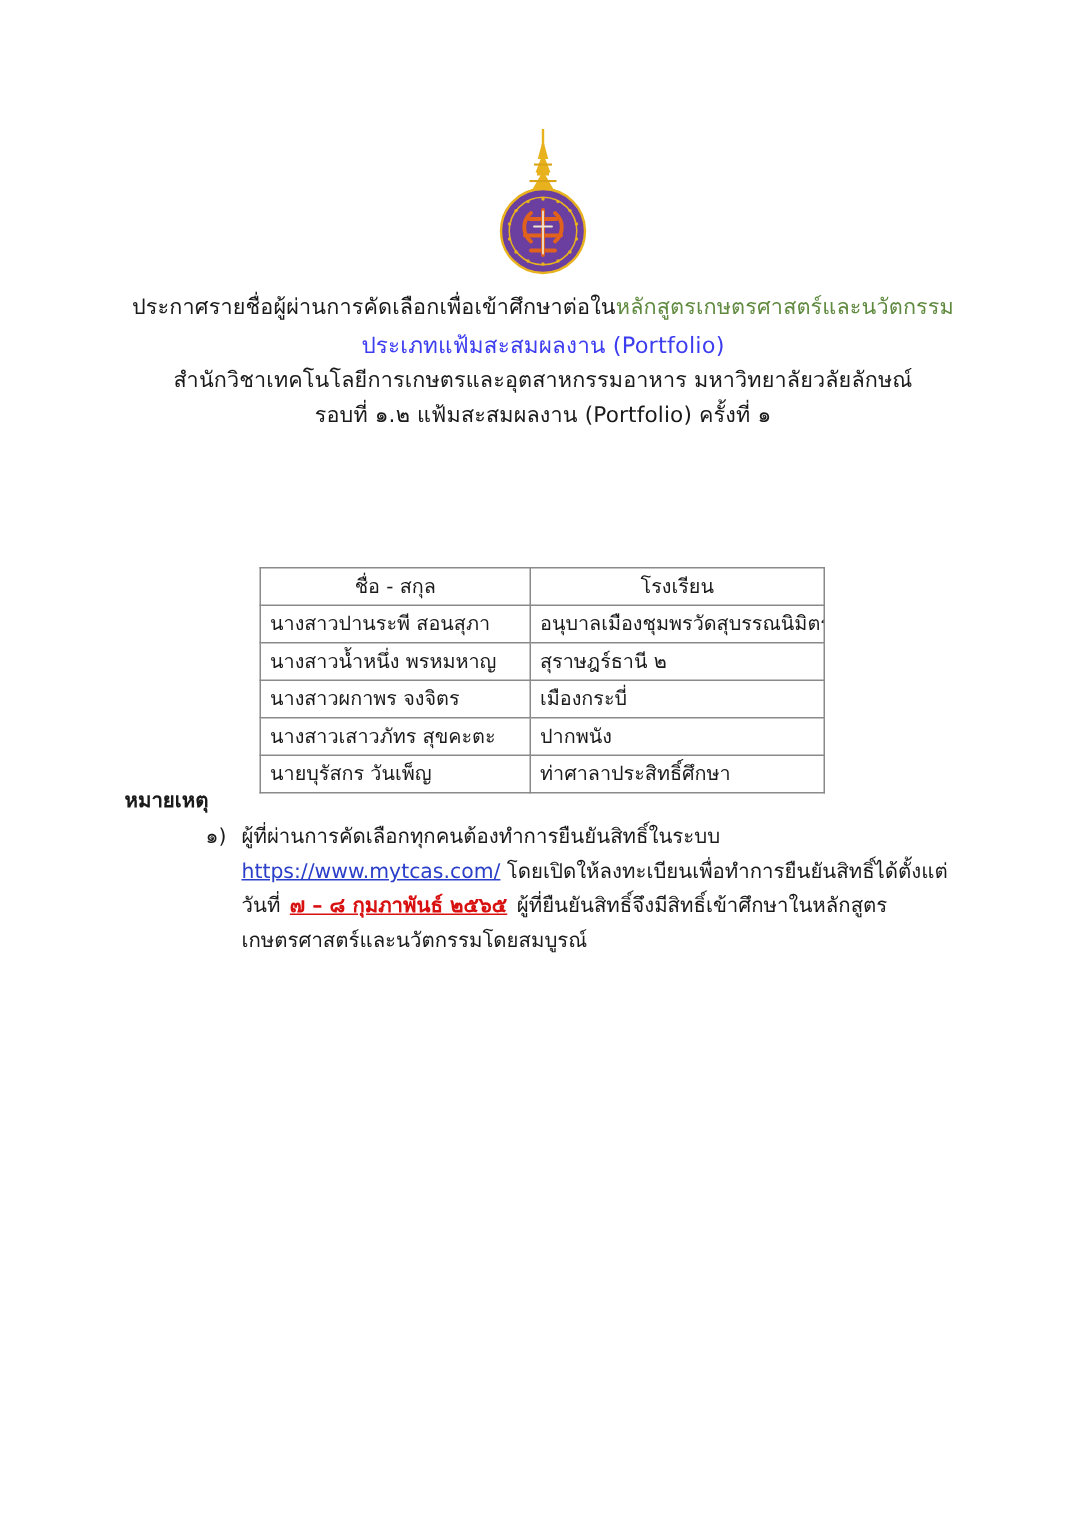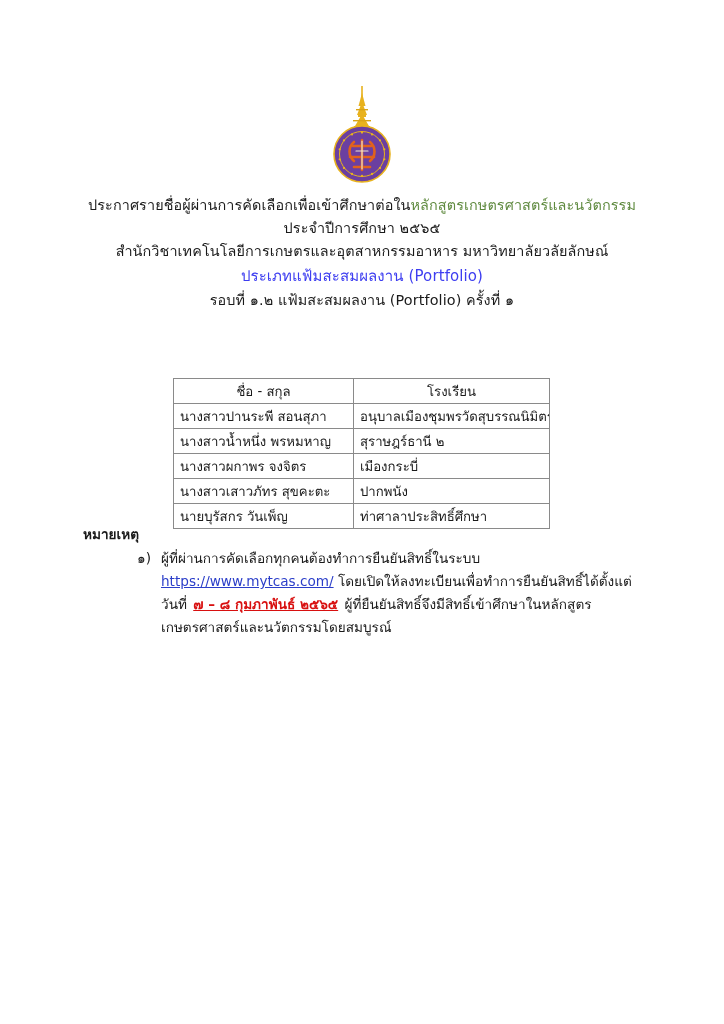--- a/index.html
+++ b/index.html
@@ -202,23 +202,22 @@
       </g>
       <g stroke="#f0e6d0" stroke-width="1.2" fill="none" stroke-linecap="round">
         <path d="M42 57 L42 85"></path>
         <path d="M36 67 L48 67"></path>
       </g>
     </svg>
   </div>
 
   <div class="headings">
     <div class="hline"><span class="c-black">ประกาศรายชื่อผู้ผ่านการคัดเลือกเพื่อเข้าศึกษาต่อใน</span><span class="c-green">หลักสูตรเกษตรศาสตร์และนวัตกรรม</span></div>
-    <div class="hline c-black">ประจำปีการศึกษา ๒๕๖๕</div>
+    <div class="hline blue-line c-blue">ประเภทแฟ้มสะสมผลงาน (Portfolio)</div>
     <div class="hline c-black">สำนักวิชาเทคโนโลยีการเกษตรและอุตสาหกรรมอาหาร มหาวิทยาลัยวลัยลักษณ์</div>
-    <div class="hline blue-line c-blue">ประเภทแฟ้มสะสมผลงาน (Portfolio)</div>
     <div class="hline c-black">รอบที่ ๑.๒ แฟ้มสะสมผลงาน (Portfolio) ครั้งที่ ๑</div>
   </div>
 
   <div class="table-wrap">
     <table class="names">
       <colgroup>
         <col class="col-name">
         <col class="col-school">
       </colgroup>
       <thead>

